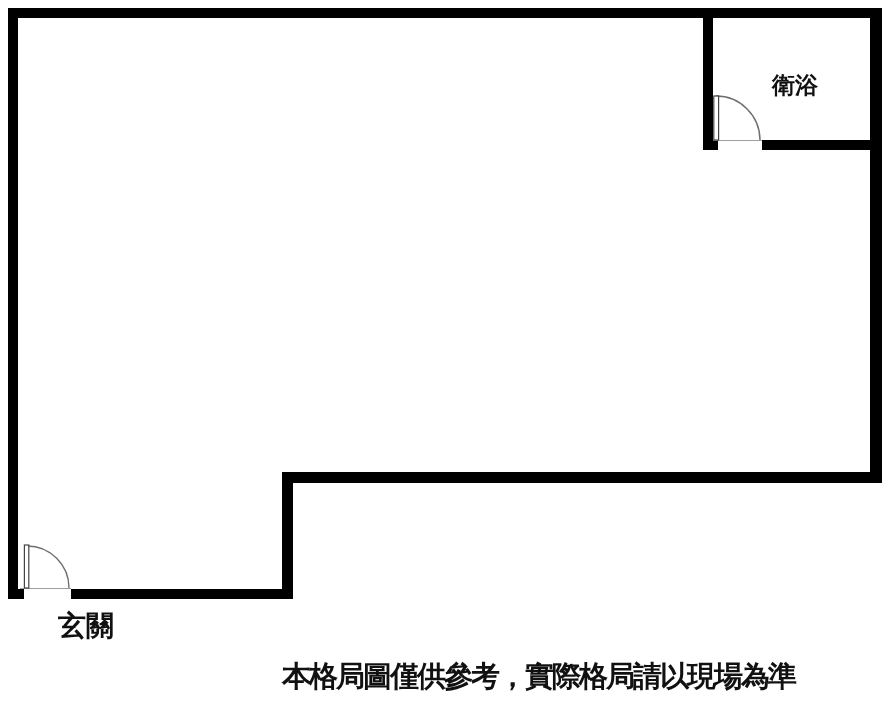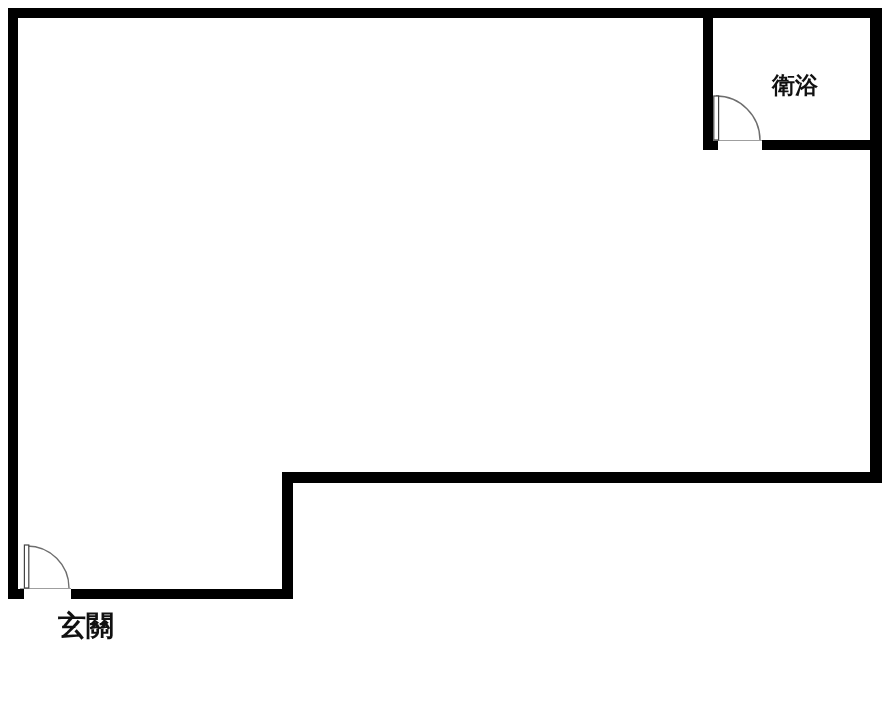--- a/index.html
+++ b/index.html
@@ -93,14 +93,15 @@
     </g>
     <g>
       <line class="door-sill" x1="20" y1="588.5" x2="71" y2="588.5"></line>
       <path class="door-arc" d="M 27 546 A 42 42 0 0 1 69 588"></path>
       <rect class="door-leaf" x="24.4" y="545" width="4.4" height="43"></rect>
     </g>
   </svg>
 
   <div class="label label-bath">衛浴</div>
   <div class="label label-entry">玄關</div>
+  <div class="label label-disclaimer">本格局圖僅供參考，實際格局請以現場為準</div>
 
 </div>
 
 </body></html>

